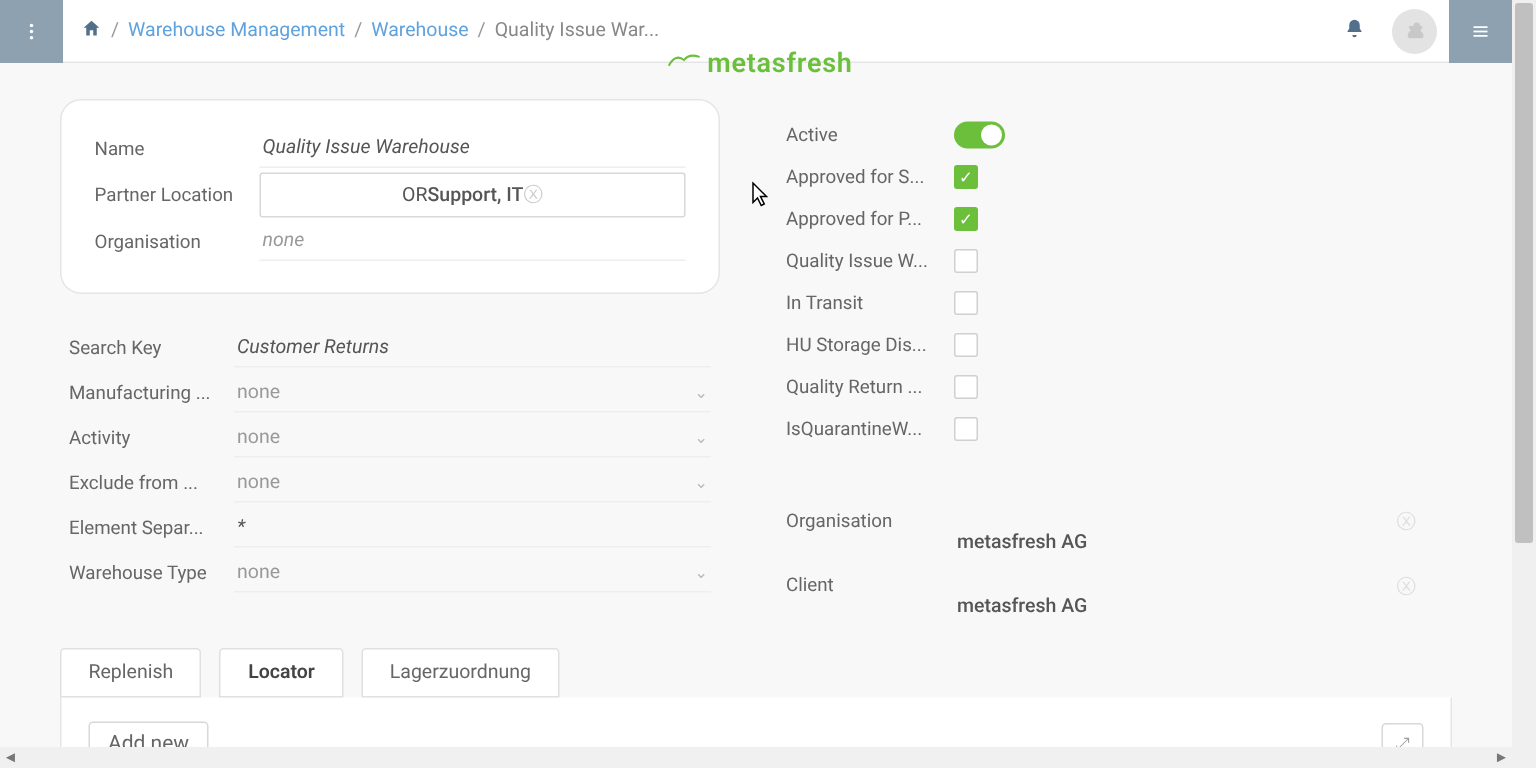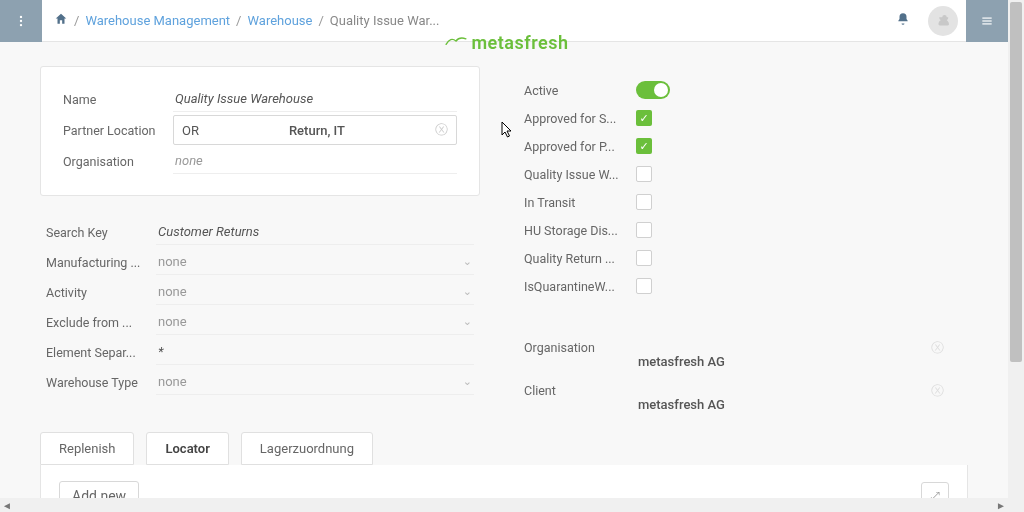--- a/index.html
+++ b/index.html
@@ -20,26 +20,26 @@
   .crumbs .cur { color:#888; }
   .brand { display:flex; align-items:center; margin-left:6px; gap:4px;margin-top:44px; }
   .brand .leaf { color:#6bbf3b; font-size:18px; }
   .brand .txt { color:#6bbf3b; font-weight:600; font-size:18px; letter-spacing:.5px; }
   .top-right { position:absolute; right:50px; top:0; height:42px; display:flex; align-items:center; gap:18px; }
   .bell { color:#52708a; font-size:15px; }
   .avatar { width:30px; height:30px; border-radius:50%; background:#e3e3e3; display:flex; align-items:center; justify-content:center; color:#bdbdbd;}
   .avatar svg { width:18px; height:18px; fill:#c8c8c8; }
   .content { padding:24px 40px 0 40px; display:flex; gap:44px; }
   .col { flex:0 0 440px; }
-  .panel { background:#fff; border:1px solid #e5e5e5; border-radius:3px; padding:18px 22px; margin-bottom:22px; }
+  .panel { background:#fff; border:1px solid #e5e5e5; border-radius:14px; padding:18px 22px; margin-bottom:22px; }
   .row { display:flex; align-items:center; min-height:28px; margin-bottom:2px; }
   .row .lbl { flex:0 0 110px; color:#666; font-size:12.5px; white-space:nowrap; overflow:hidden; text-overflow:ellipsis; }
   .row .val { flex:1; color:#555; font-size:13px; border-bottom:1px solid #eee; padding:5px 2px;font-style:italic; }
   .row .val.none { color:#999; }
-  .row .inputbox { flex:1; border:1px solid #d8d8d8; border-radius:2px; padding:5px 8px; display:flex; align-items:center; justify-content:space-between; background:#fff; }
+  .row .inputbox { flex:1; border:1px solid #d8d8d8; border-radius:2px; padding:5px 8px; display:flex; align-items:center; justify-content:center; background:#fff; }
   .row .inputbox .left { color:#555; }
   .row .inputbox .mid { color:#555; font-weight:500; }
   .row .inputbox .clr { color:#ccc; font-size:13px; cursor:pointer; }
   .row .dd { flex:1; border-bottom:1px solid #eee; padding:5px 2px; display:flex; justify-content:space-between; align-items:center; color:#999; }
   .row .dd .chev { color:#bbb; font-size:11px; }
   .right-col { flex:0 0 420px; padding-top:10px; }
   .rrow { display:flex; align-items:center; min-height:28px; }
   .rrow .lbl { flex:0 0 112px; color:#666; font-size:12.5px; white-space:nowrap; overflow:hidden; text-overflow:ellipsis; }
   .toggle { width:34px; height:18px; border-radius:10px; background:#6bbf3b; position:relative; }
   .toggle .knob { position:absolute; right:2px; top:2px; width:14px; height:14px; background:#fff; border-radius:50%; }
@@ -115,21 +115,21 @@
       <div class="col">
         <div class="panel">
           <div class="row">
             <div class="lbl">Name</div>
             <div class="val">Quality Issue Warehouse</div>
           </div>
           <div class="row">
             <div class="lbl">Partner Location</div>
             <div class="inputbox">
               <span class="left">OR</span>
-              <span class="mid">Return, IT</span>
+              <span class="mid">Support, IT</span>
               <span class="clr">ⓧ</span>
             </div>
           </div>
           <div class="row">
             <div class="lbl">Organisation</div>
             <div class="val none">none</div>
           </div>
         </div>
 
         <div style="padding:0 6px;">

